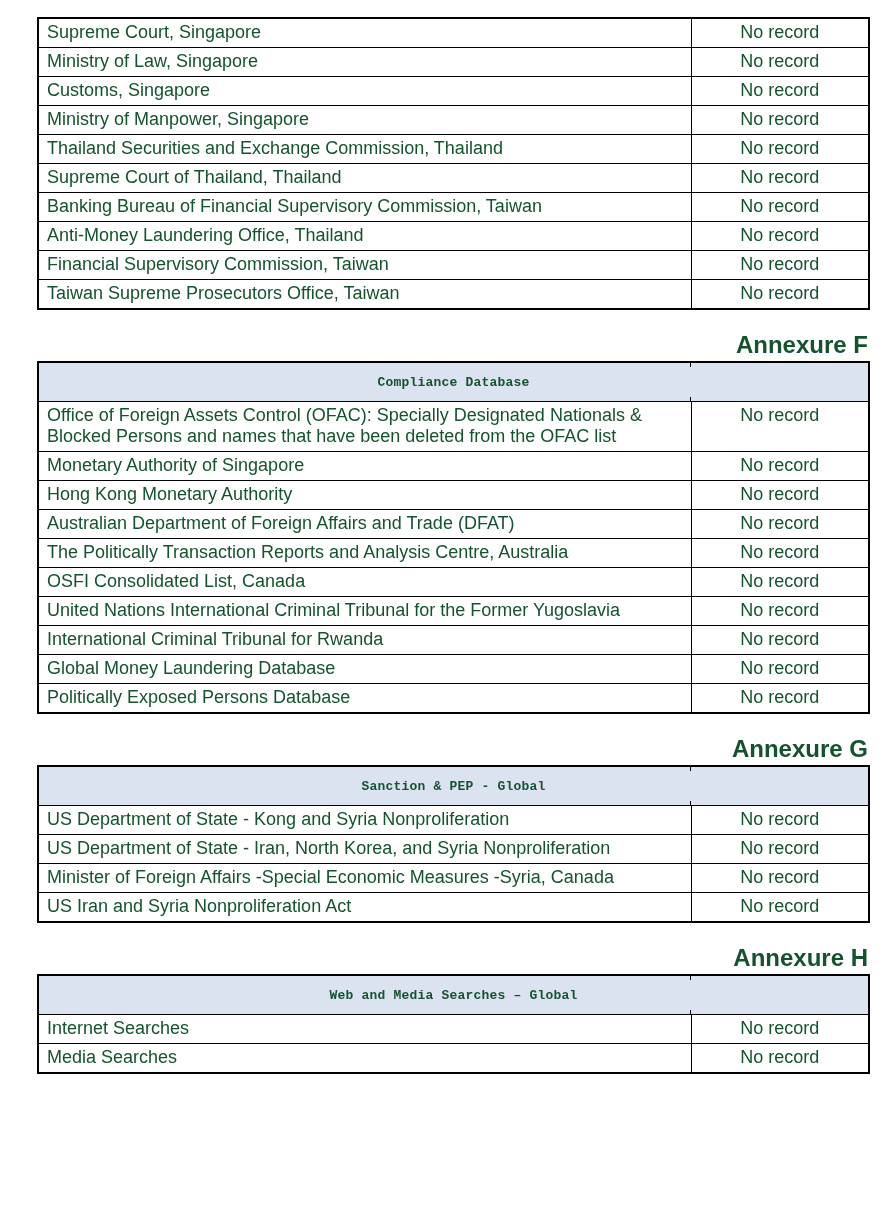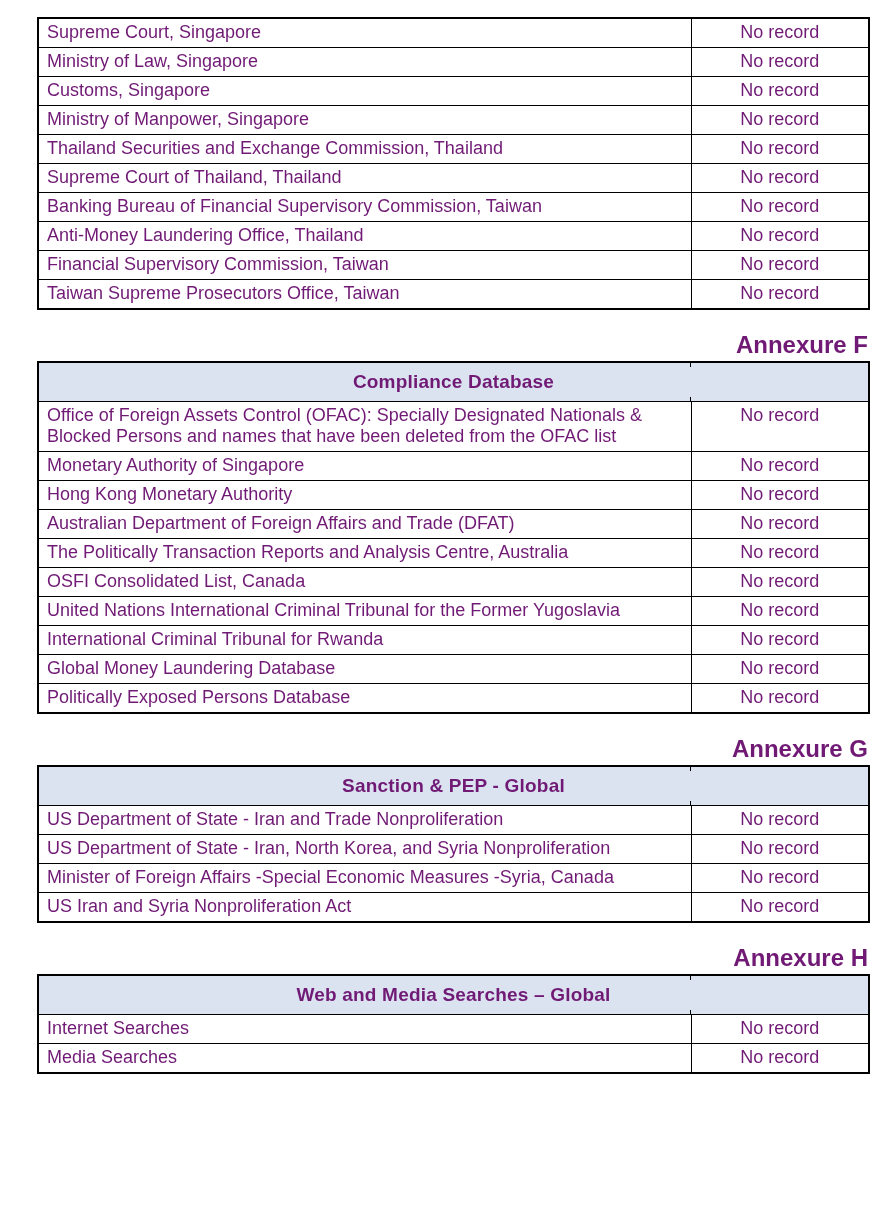--- a/index.html
+++ b/index.html
@@ -8,21 +8,21 @@
     background: #ffffff;
   }
   .page {
     position: relative;
     width: 894px;
     height: 1230px;
     box-sizing: border-box;
     padding: 17px 12px 0 37px;
     background: #ffffff;
     font-family: "Liberation Sans", "DejaVu Sans", sans-serif;
-    color: #701a75;
+    color: #14532d;
     overflow: hidden;
   }
   .doc-table {
     width: 831px;
     border-collapse: collapse;
     table-layout: fixed;
     border: 2px solid #000000;
   }
   .doc-table col.col-source { width: 653px; }
   .doc-table col.col-result { width: 178px; }
@@ -38,25 +38,26 @@
   }
   .doc-table td.cell-result {
     padding: 3px 4px 4px;
     text-align: center;
   }
   .doc-table th.table-title {
     position: relative;
     border: 1px solid #000000;
     background: #dbe3f1;
     height: 36px;
-    font-size: 19px;
+    font-size: 13px;
     font-weight: bold;
     text-align: center;
     vertical-align: middle;
     letter-spacing: 0.2px;
+    font-family: Liberation Mono, monospace;
   }
   
   .doc-table th.table-title::before,
   .doc-table th.table-title::after {
     content: "";
     position: absolute;
     left: 651px;
     width: 1px;
     height: 4px;
     background: #000000;
@@ -215,21 +216,21 @@
           <col class="col-result">
         </colgroup>
       <thead>
         <tr>
           <th class="table-title" colspan="2">Sanction &amp; PEP - Global</th>
         </tr>
       </thead>
       <tbody>
 
           <tr>
-            <td class="cell-source">US Department of State - Iran and Trade Nonproliferation</td>
+            <td class="cell-source">US Department of State - Kong and Syria Nonproliferation</td>
             <td class="cell-result">No record</td>
           </tr>
 
           <tr>
             <td class="cell-source">US Department of State - Iran, North Korea, and Syria Nonproliferation</td>
             <td class="cell-result">No record</td>
           </tr>
 
           <tr>
             <td class="cell-source">Minister of Foreign Affairs -Special Economic Measures -Syria, Canada</td>

